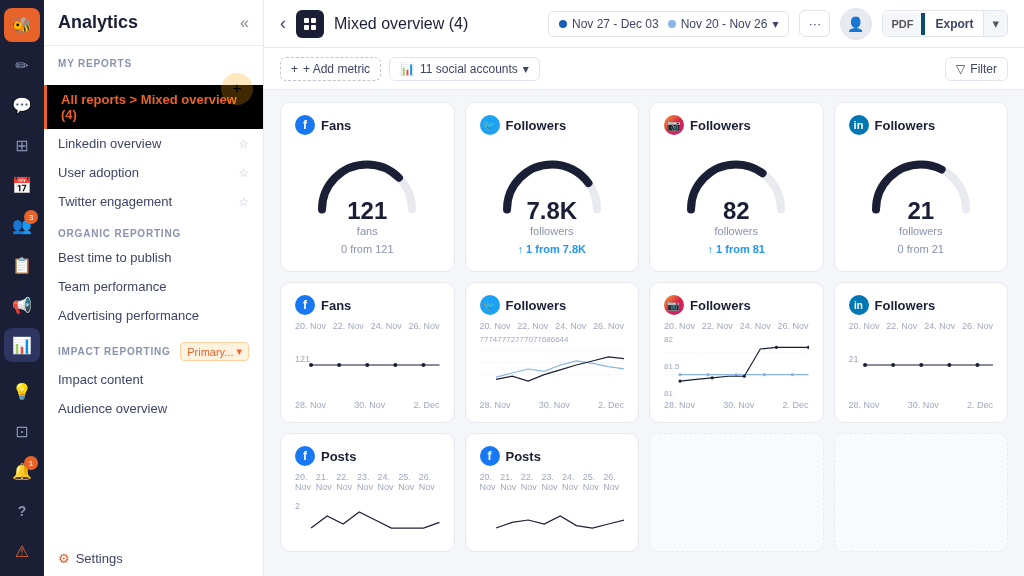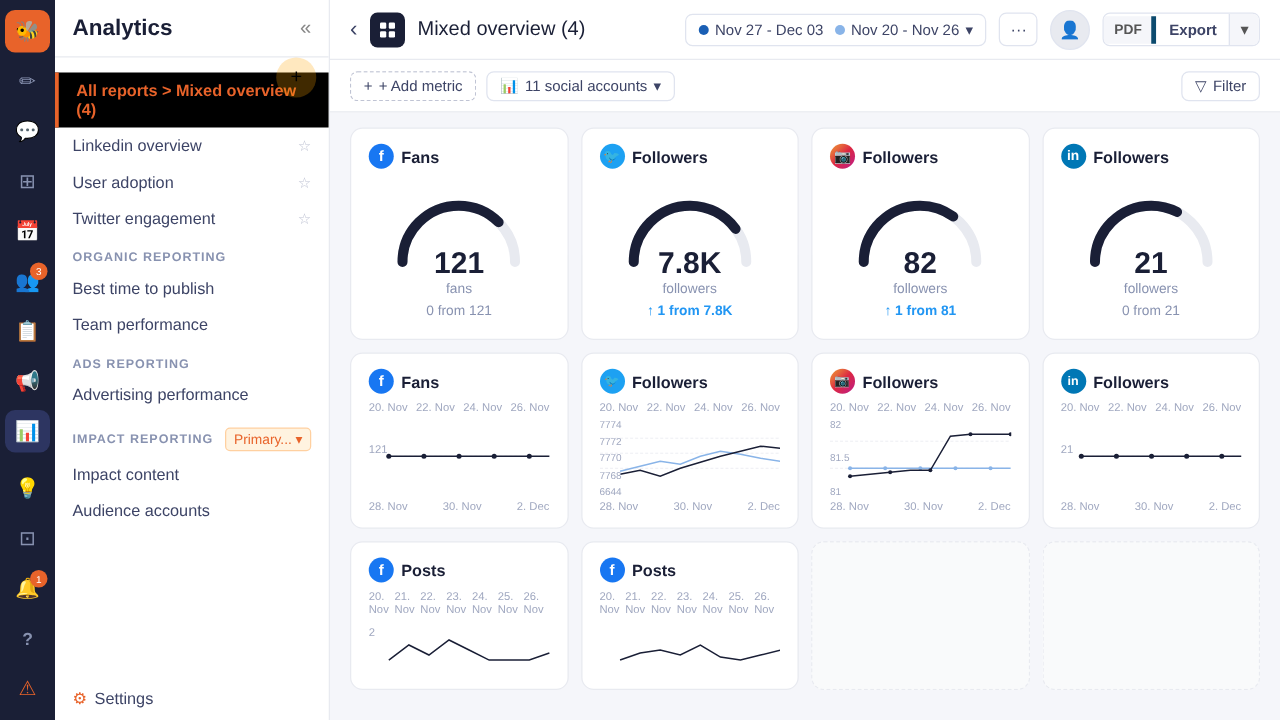--- a/index.html
+++ b/index.html
@@ -257,20 +257,21 @@
   <div class="nav-icon-item" style="color:#8892b0; font-size:14px; font-weight:700">?</div>
   <div class="nav-icon-item" style="color:#e8632a">⚠</div>
 </div>
 
 <div class="sidebar">
   <div class="sidebar-header">
     <span class="sidebar-title">Analytics</span>
     <span class="sidebar-collapse">«</span>
   </div>
 
+  <div class="sidebar-section-label">MY REPORTS</div>
 
   <div style="position:relative; padding: 6px 14px;">
     <div style="position:absolute; top:0; right:10px; width:32px;height:32px; background:rgba(255,165,0,0.25); border-radius:50%; pointer-events:none; z-index:5; display:flex;align-items:center;justify-content:center;">
       <span style="font-size:16px">+</span>
     </div>
   </div>
 
   <div class="sidebar-item active">
     <span>All reports &gt; Mixed overview (4)</span>
   </div>
@@ -288,37 +289,36 @@
   </div>
 
   <div class="sidebar-section-label">ORGANIC REPORTING</div>
   <div class="sidebar-item">
     <span>Best time to publish</span>
   </div>
   <div class="sidebar-item">
     <span>Team performance</span>
   </div>
 
-  <div class="sidebar-section-label">ADS REPORTING</div>
   <div class="sidebar-item">
     <span>Advertising performance</span>
   </div>
 
   <div style="display:flex; align-items:center; justify-content:space-between; padding: 12px 14px 4px;">
     <div class="sidebar-section-label" style="padding:0">IMPACT REPORTING</div>
     <div class="impact-badge">
       <span>Primary...</span>
       <span>▾</span>
     </div>
   </div>
   <div class="sidebar-item">
     <span>Impact content</span>
   </div>
   <div class="sidebar-item">
-    <span>Audience accounts</span>
+    <span>Audience overview</span>
   </div>
 
   <div class="settings-item">
     <span class="gear-icon">⚙</span>
     <span>Settings</span>
   </div>
 </div>
 
 <div class="main">
 
@@ -491,21 +491,21 @@
           <div class="card-platform-icon tw-icon" style="font-size:10px">🐦</div>
           <span class="card-platform-label">Followers</span>
         </div>
         <div class="chart-labels">
           <span>20. Nov</span>
           <span>22. Nov</span>
           <span>24. Nov</span>
           <span>26. Nov</span>
         </div>
         <div style="position:relative">
-          <div style="position:absolute;left:0;top:0;bottom:0;display:flex;flex-direction:column;justify-content:space-between;font-size:8px;color:#a0a8c0;pointer-events:none">
+          <div style="position:absolute;left:0;top:0;bottom:0;display:flex;flex-direction:row;justify-content:space-between;font-size:8px;color:#a0a8c0;pointer-events:none">
             <span>7774</span>
             <span>7772</span>
             <span>7770</span>
             <span>7768</span>
             <span>6644</span>
           </div>
           <svg viewBox="0 0 180 60" width="100%" height="60">
             <line x1="0" y1="12" x2="180" y2="12" stroke="#e8eaf0" stroke-width="0.8" stroke-dasharray="3,2"></line>
             <line x1="0" y1="27" x2="180" y2="27" stroke="#e8eaf0" stroke-width="0.8" stroke-dasharray="3,2"></line>
             <line x1="0" y1="42" x2="180" y2="42" stroke="#e8eaf0" stroke-width="0.8" stroke-dasharray="3,2"></line>

